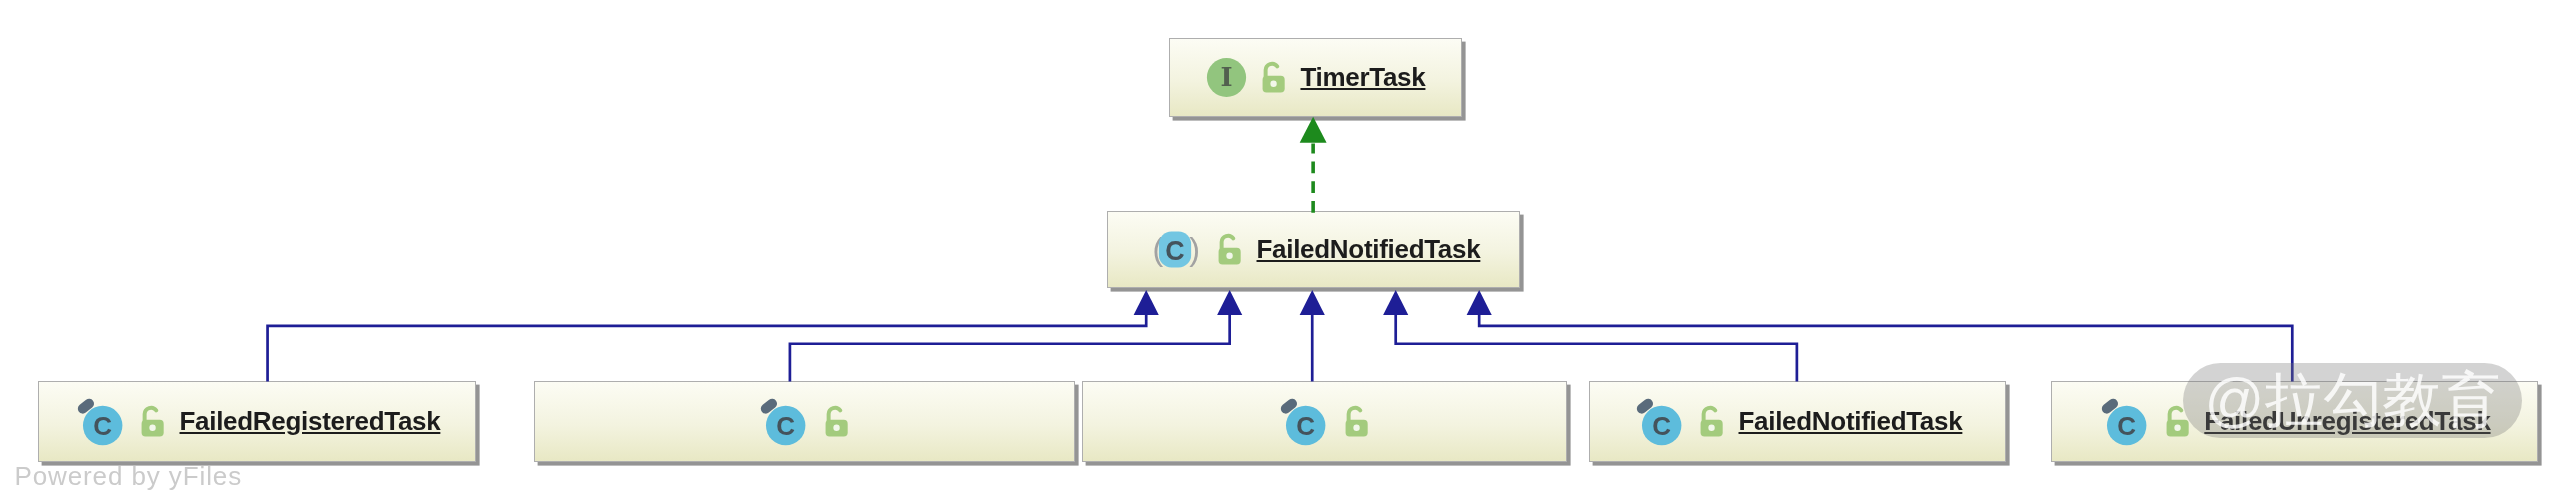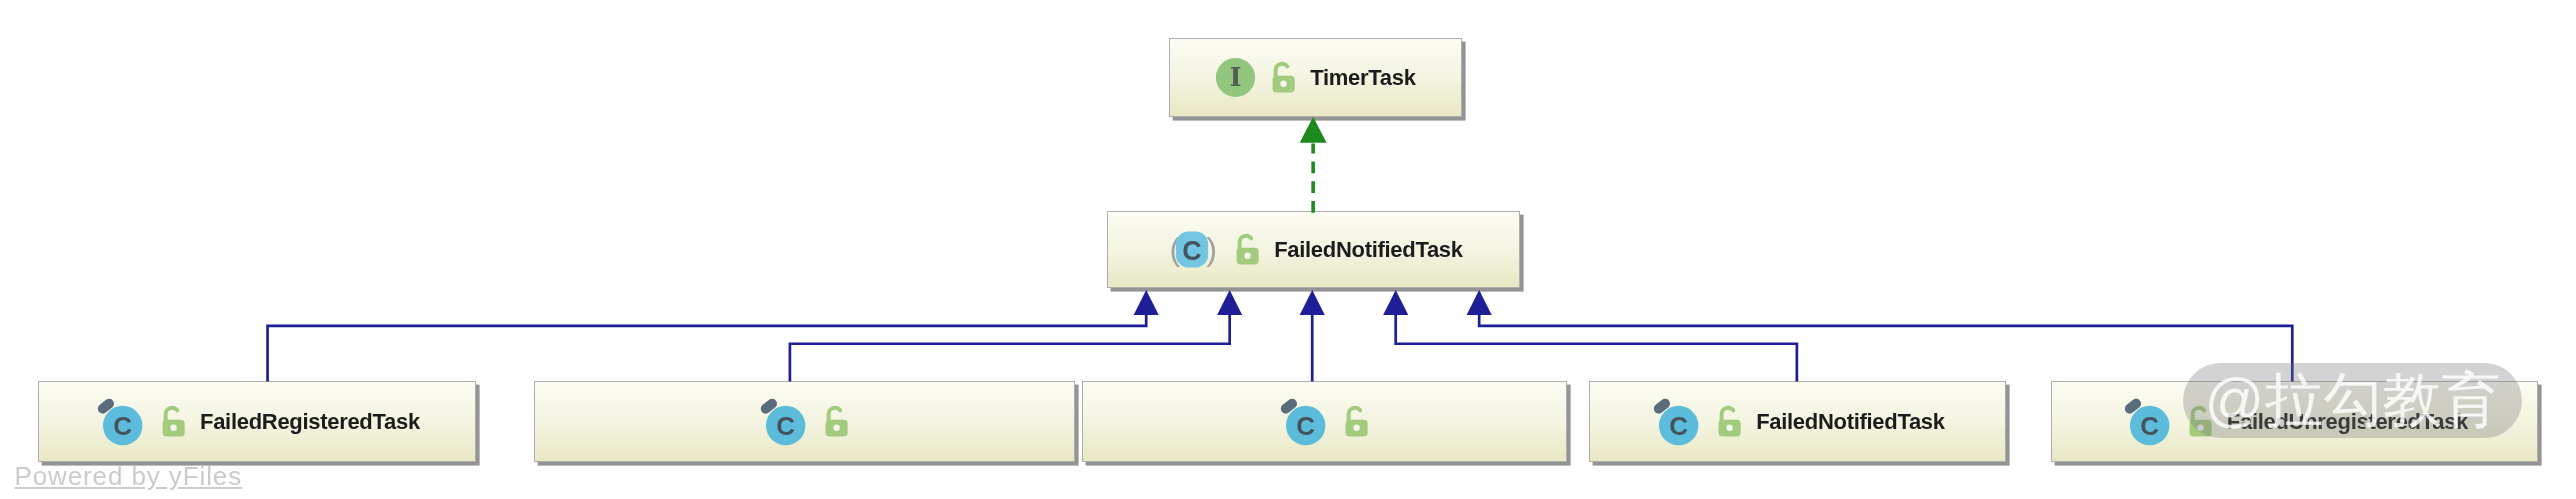--- a/index.html
+++ b/index.html
@@ -19,25 +19,26 @@
     align-items:center;
     justify-content:center;
     gap:11.7px;
     box-sizing:border-box;
     background:linear-gradient(180deg,#fcfcf4 0%,#f3f3df 55%,#e8e8c4 100%);
     border:1.8px solid #aeaeae;
     box-shadow:3.6px 3.6px 0 0 #949494;
     cursor:default;
   }
   .node .label{
-    font-size:22px;
+    font-size:26px;
     font-weight:700;
     color:#1c1c1c;
     letter-spacing:-0.3px;
     white-space:nowrap;
+    text-decoration:underline;
   }
   .icon{display:inline-flex;align-items:center;justify-content:center;}
   #node-timertask{left:1169px;top:38px;width:293px;height:79px;}
   #node-abstractretrytask{left:1107px;top:211px;width:413px;height:77px;}
   #node-failedregisteredtask{left:38px;top:381px;width:438px;height:81px;}
   #node-failedunsubscribedtask{left:534px;top:381px;width:541px;height:81px;}
   #node-failedsubscribedtask{left:1082px;top:381px;width:485px;height:81px;}
   #node-failednotifiedtask{left:1589px;top:381px;width:417px;height:81px;}
   #node-failedunregisteredtask{left:2051px;top:381px;width:487px;height:81px;}
   .watermark{
@@ -52,21 +53,20 @@
     white-space:nowrap;
   }
   .footer{
     position:absolute;
     z-index:0;
     left:14.4px;top:461px;
     font-size:26px;
     color:#cbcbcb;
     letter-spacing:0.9px;
     white-space:nowrap;
-    text-decoration:underline;
   }
 </style>
 </head>
 <body>
 
 <div class="stage">
 
   <svg class="edges" width="2576" height="499" viewBox="0 0 2870 556">
 
     <g>

